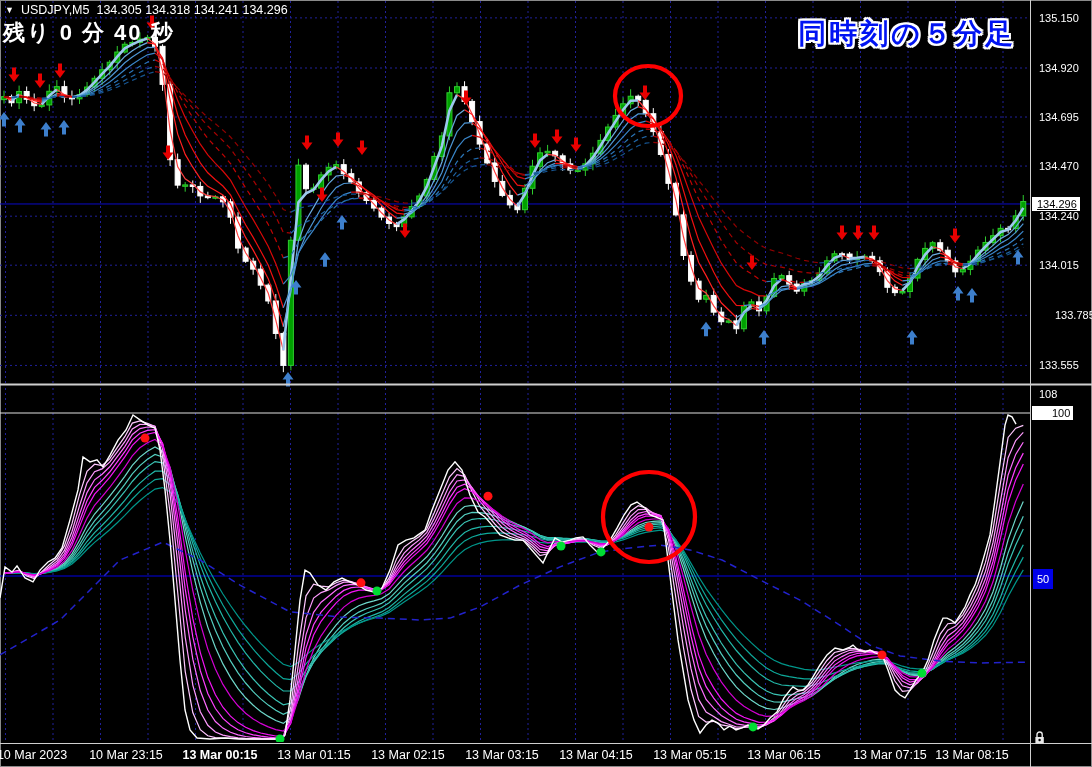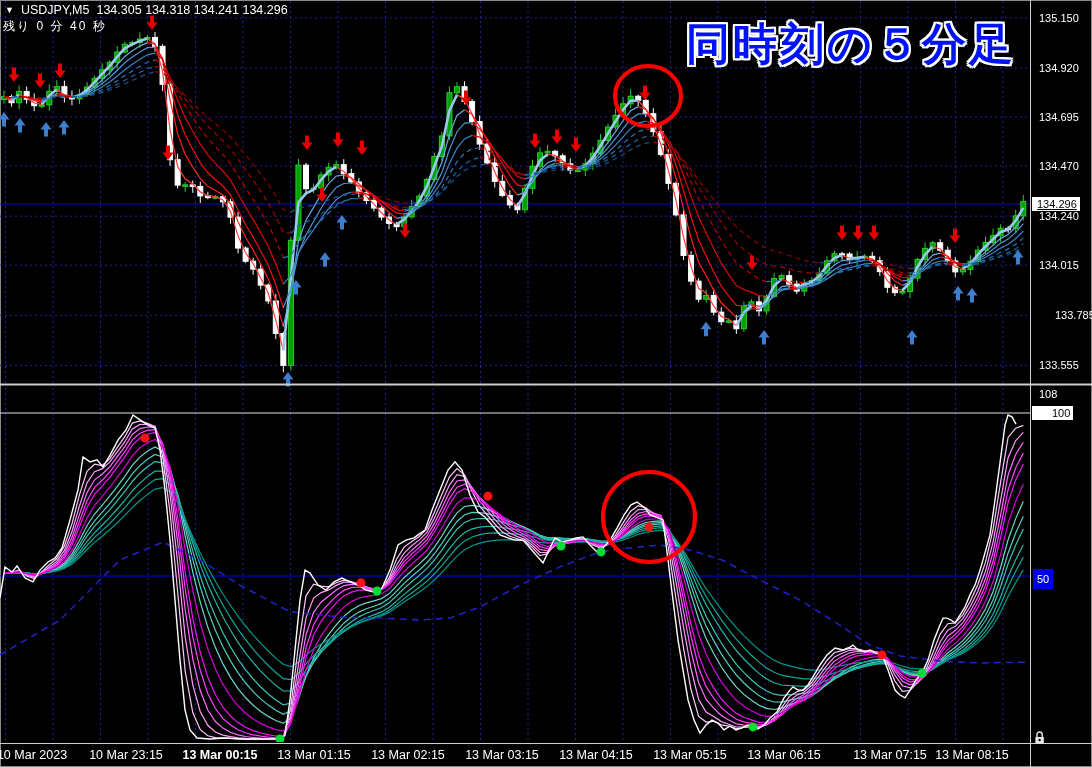--- a/index.html
+++ b/index.html
@@ -4,23 +4,23 @@
 <style>
   html,body{margin:0;padding:0;background:#222;}
   #chart-root{
     position:relative;width:1092px;height:767px;background:#000;overflow:hidden;
     font-family:"Liberation Sans",sans-serif;color:#fff;
     box-shadow:inset 0 0 0 1px #8a8a8a;
   }
   #plot{position:absolute;left:0;top:0;}
   #symbol-line{position:absolute;left:5px;top:3px;font-size:12.5px;color:#fff;display:flex;gap:7px;align-items:center;white-space:nowrap;}
   #symbol-line .tri{font-size:9px;color:#fff;}
-  #countdown{position:absolute;left:3px;top:18px;font-size:12px;font-weight:normal;color:#fff;letter-spacing:2px;white-space:nowrap;}
+  #countdown{position:absolute;left:3px;top:18px;font-size:22px;font-weight:bold;color:#fff;letter-spacing:2px;white-space:nowrap;}
   #annotation{
-    position:absolute;top:15px;right:76px;font-size:44px;font-weight:bold;letter-spacing:3px;white-space:nowrap;
+    position:absolute;top:15px;right:76px;font-size:28px;font-weight:bold;letter-spacing:3px;white-space:nowrap;
     text-shadow:-2px 0 0 #fff,2px 0 0 #fff,0 -2px 0 #fff,0 2px 0 #fff,-2px -2px 0 #fff,2px -2px 0 #fff,-2px 2px 0 #fff,2px 2px 0 #fff;
   }
   #ind-clip{position:absolute;left:0;top:384px;width:1029px;height:20px;overflow:hidden;}
   #price-axis{position:absolute;left:1031px;top:0;width:61px;height:767px;}
   .axis-label{position:absolute;left:8px;font-size:11px;color:#fff;line-height:14px;white-space:nowrap;}
   .cur-box{background:#fff;color:#000;left:1px;padding:0 3px 0 5px;text-decoration:underline;}
   .white-box{background:#fff;color:#000;left:1px;padding:0 3px 0 5px;}
   .blue-box{background:#0000e8;color:#fff;left:2px;padding:3px 4px;}
   #time-axis{position:absolute;left:0;top:744px;width:1030px;height:23px;}
   .time-label{position:absolute;top:4px;font-size:12.5px;color:#fff;transform:translateX(-50%);white-space:nowrap;}

